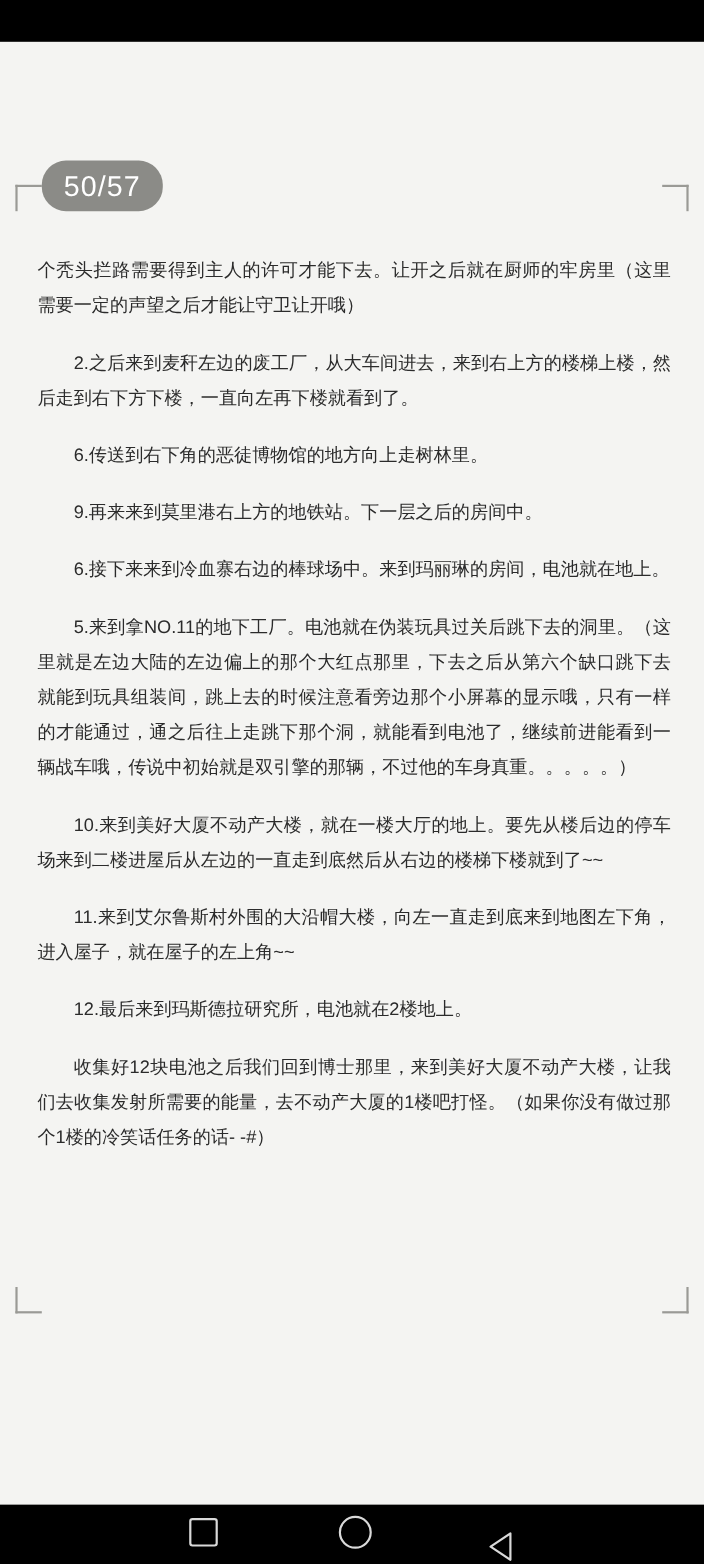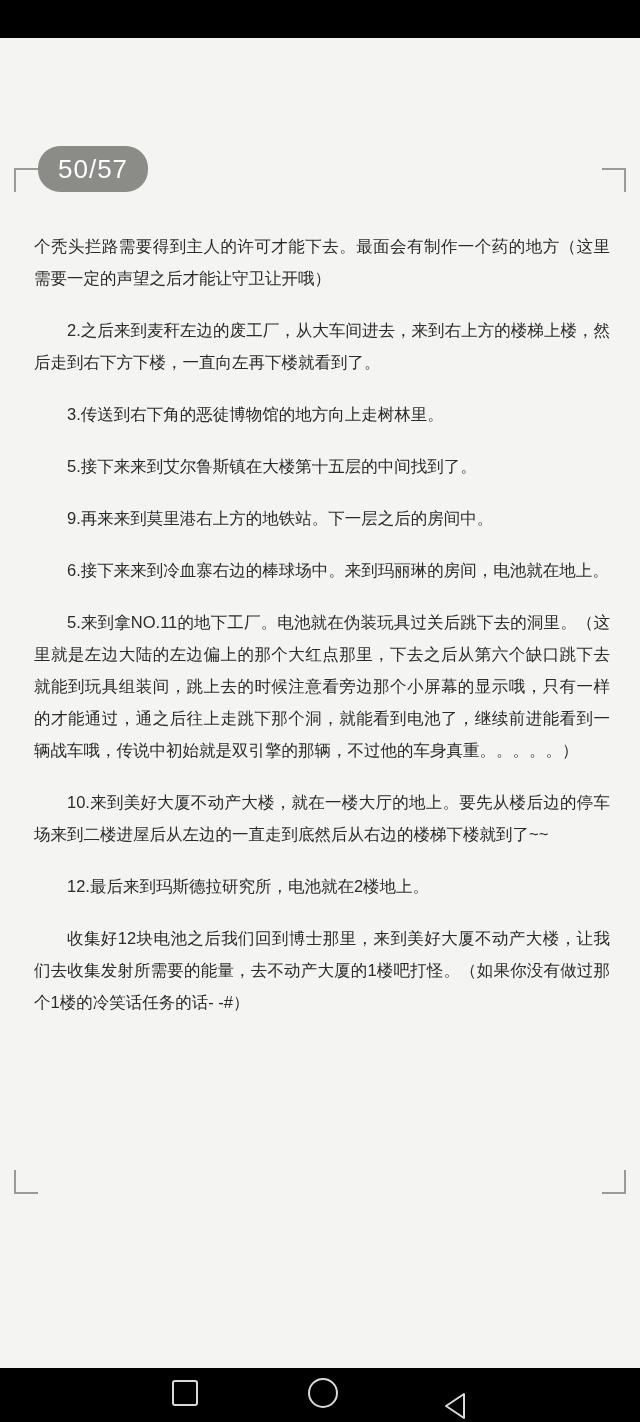--- a/index.html
+++ b/index.html
@@ -120,28 +120,28 @@
 
 <div class="page">
   <div class="crop tl"></div>
   <div class="crop tr"></div>
   <div class="crop bl"></div>
   <div class="crop br"></div>
 
   <div class="page-badge">50/57</div>
 
   <div class="content">
-    <p>个秃头拦路需要得到主人的许可才能下去。最面会有制作一个药的地方（这里需要一定的声望之后才能让守卫让开哦）</p>
+    <p>个秃头拦路需要得到主人的许可才能下去。让开之后就在厨师的牢房里（这里需要一定的声望之后才能让守卫让开哦）</p>
     <p class="indent">2.之后来到麦秆左边的废工厂，从大车间进去，来到右上方的楼梯上楼，然后走到右下方下楼，一直向左再下楼就看到了。</p>
-    <p class="indent">3.传送到右下角的恶徒博物馆的地方向上走树林里。</p>
-    <p class="indent">5.接下来来到艾尔鲁斯镇在大楼第十五层的中间找到了。</p>
+    <p class="indent">6.传送到右下角的恶徒博物馆的地方向上走树林里。</p>
     <p class="indent">9.再来来到莫里港右上方的地铁站。下一层之后的房间中。</p>
     <p class="indent">6.接下来来到冷血寨右边的棒球场中。来到玛丽琳的房间，电池就在地上。</p>
     <p class="indent">5.来到拿NO.11的地下工厂。电池就在伪装玩具过关后跳下去的洞里。（这里就是左边大陆的左边偏上的那个大红点那里，下去之后从第六个缺口跳下去就能到玩具组装间，跳上去的时候注意看旁边那个小屏幕的显示哦，只有一样的才能通过，通之后往上走跳下那个洞，就能看到电池了，继续前进能看到一辆战车哦，传说中初始就是双引擎的那辆，不过他的车身真重。。。。。）</p>
     <p class="indent">10.来到美好大厦不动产大楼，就在一楼大厅的地上。要先从楼后边的停车场来到二楼进屋后从左边的一直走到底然后从右边的楼梯下楼就到了~~</p>
+    <p class="indent">11.来到艾尔鲁斯村外围的大沿帽大楼，向左一直走到底来到地图左下角，进入屋子，就在屋子的左上角~~</p>
     <p class="indent">12.最后来到玛斯德拉研究所，电池就在2楼地上。</p>
     <p class="indent">收集好12块电池之后我们回到博士那里，来到美好大厦不动产大楼，让我们去收集发射所需要的能量，去不动产大厦的1楼吧打怪。（如果你没有做过那个1楼的冷笑话任务的话- -#）</p>
   </div>
 
 </div>
 
 <div class="bottom-black"></div>
 <div class="navbar">
   <div class="nav-square"></div>
   <div class="nav-circle"></div>

